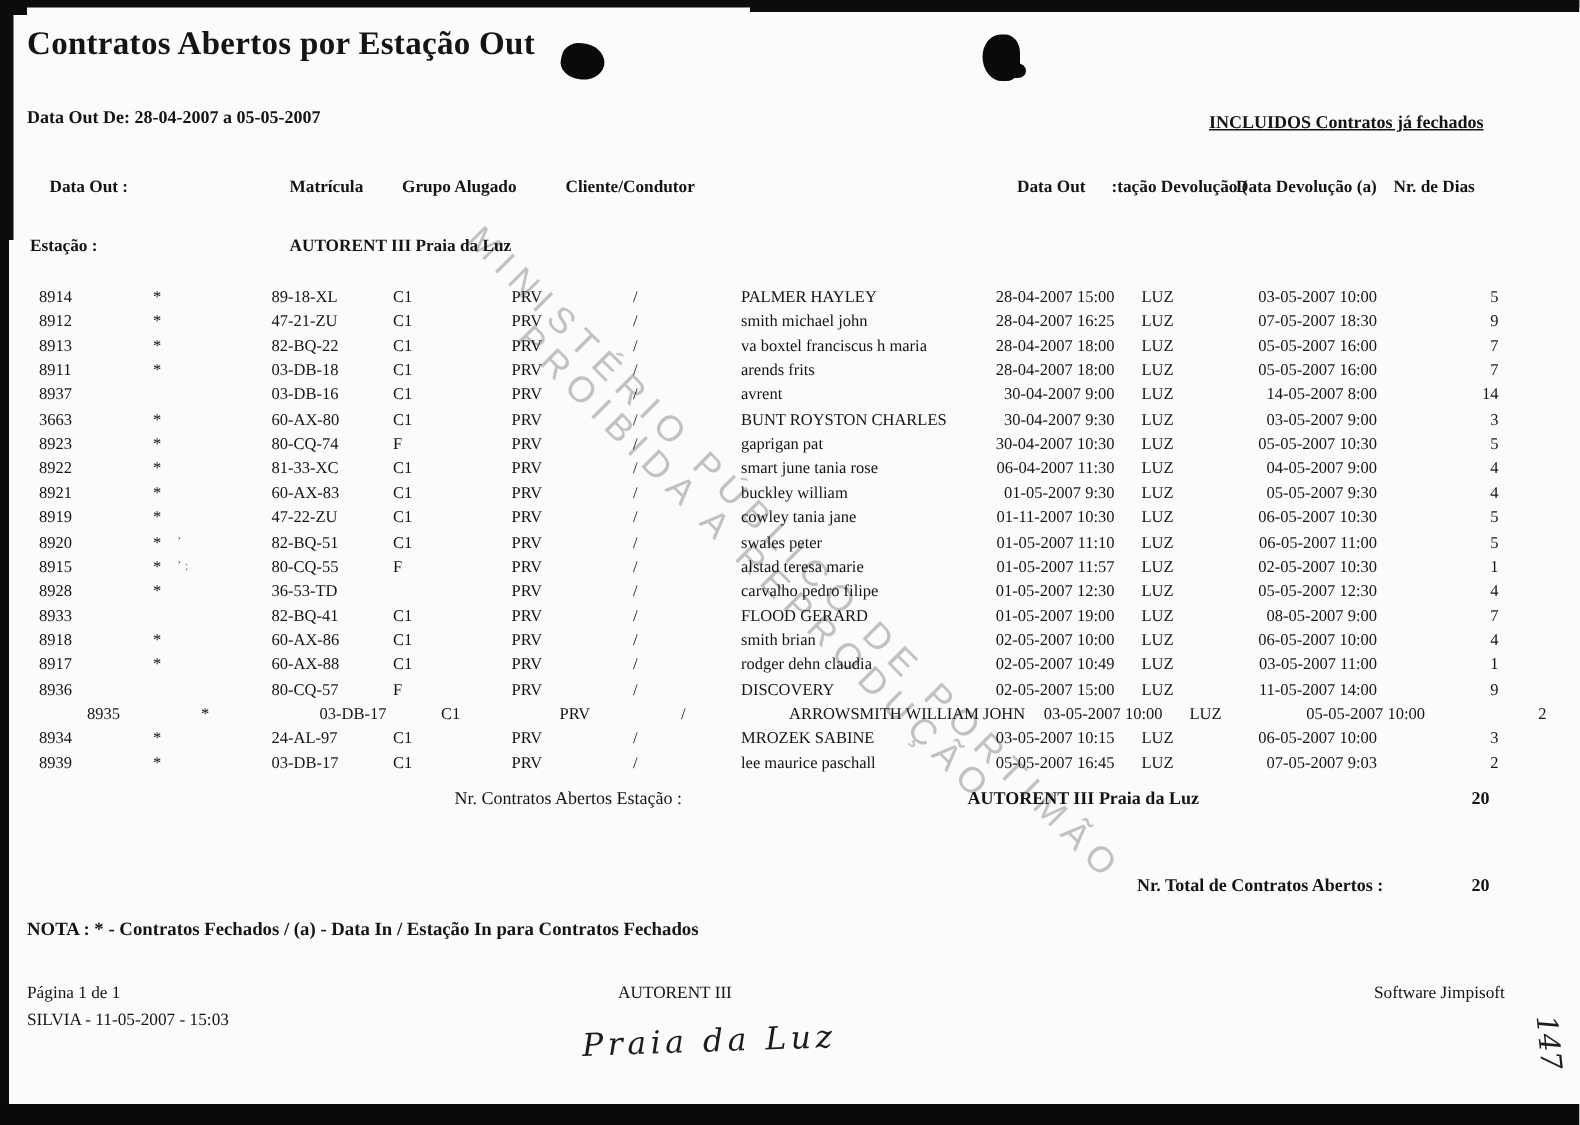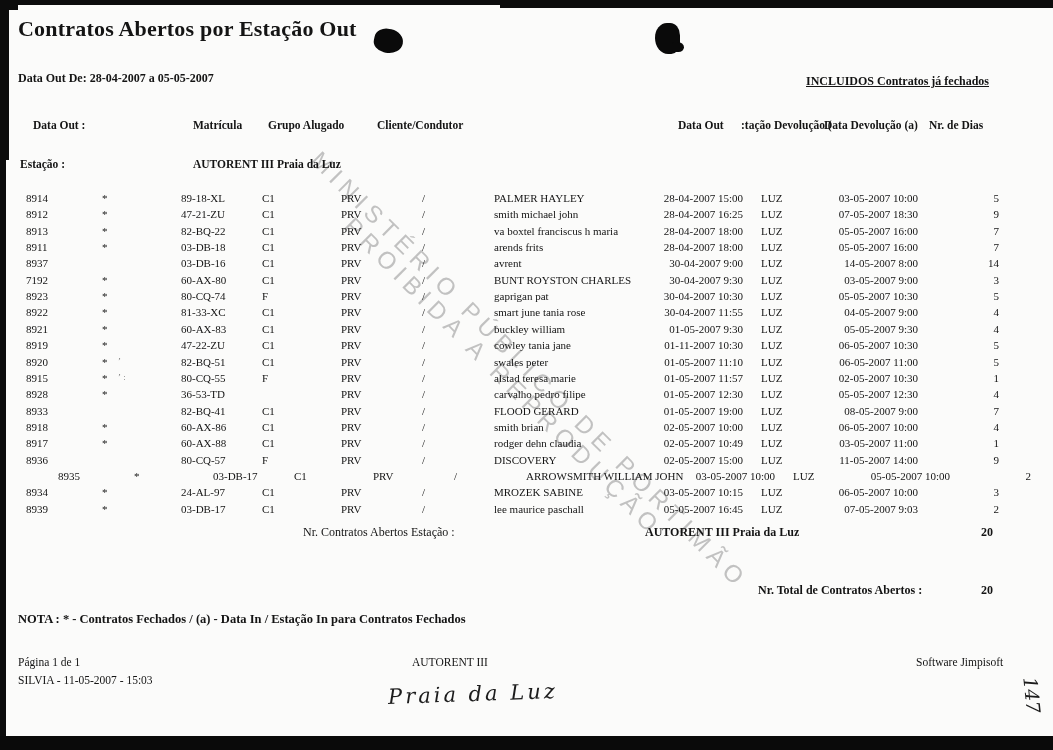--- a/index.html
+++ b/index.html
@@ -170,21 +170,21 @@
       <span class="cell col-grupo">C1</span>
       <span class="cell col-tipo">PRV</span>
       <span class="cell col-sep">/</span>
       <span class="cell col-cliente">avrent</span>
       <span class="cell col-dataout">30-04-2007  9:00</span>
       <span class="cell col-estacao">LUZ</span>
       <span class="cell col-datadev">14-05-2007  8:00</span>
       <span class="cell col-dias">14</span>
     </div>
     <div class="t-row" style="top: 81.75px;">
-      <span class="cell col-num">7192</span>
+      <span class="cell col-num">3663</span>
       <span class="cell col-star">*</span>
       <span class="cell col-mark"></span>
       <span class="cell col-matricula">60-AX-80</span>
       <span class="cell col-grupo">C1</span>
       <span class="cell col-tipo">PRV</span>
       <span class="cell col-sep">/</span>
       <span class="cell col-cliente">BUNT ROYSTON CHARLES</span>
       <span class="cell col-dataout">30-04-2007  9:30</span>
       <span class="cell col-estacao">LUZ</span>
       <span class="cell col-datadev">03-05-2007  9:00</span>
@@ -206,21 +206,21 @@
     </div>
     <div class="t-row" style="top: 114.45px;">
       <span class="cell col-num">8922</span>
       <span class="cell col-star">*</span>
       <span class="cell col-mark"></span>
       <span class="cell col-matricula">81-33-XC</span>
       <span class="cell col-grupo">C1</span>
       <span class="cell col-tipo">PRV</span>
       <span class="cell col-sep">/</span>
       <span class="cell col-cliente">smart june tania rose</span>
-      <span class="cell col-dataout">30-04-2007  11:55</span>
+      <span class="cell col-dataout">06-04-2007  11:30</span>
       <span class="cell col-estacao">LUZ</span>
       <span class="cell col-datadev">04-05-2007  9:00</span>
       <span class="cell col-dias">4</span>
     </div>
     <div class="t-row" style="top: 130.8px;">
       <span class="cell col-num">8921</span>
       <span class="cell col-star">*</span>
       <span class="cell col-mark"></span>
       <span class="cell col-matricula">60-AX-83</span>
       <span class="cell col-grupo">C1</span>

